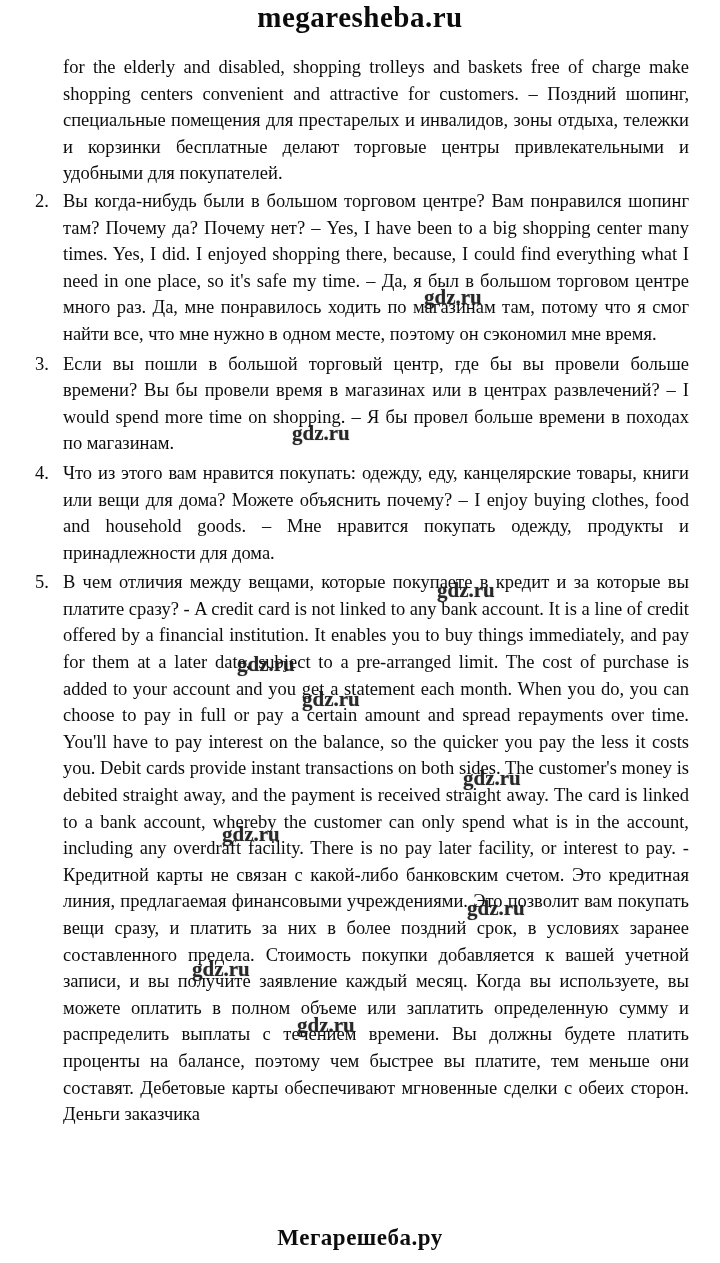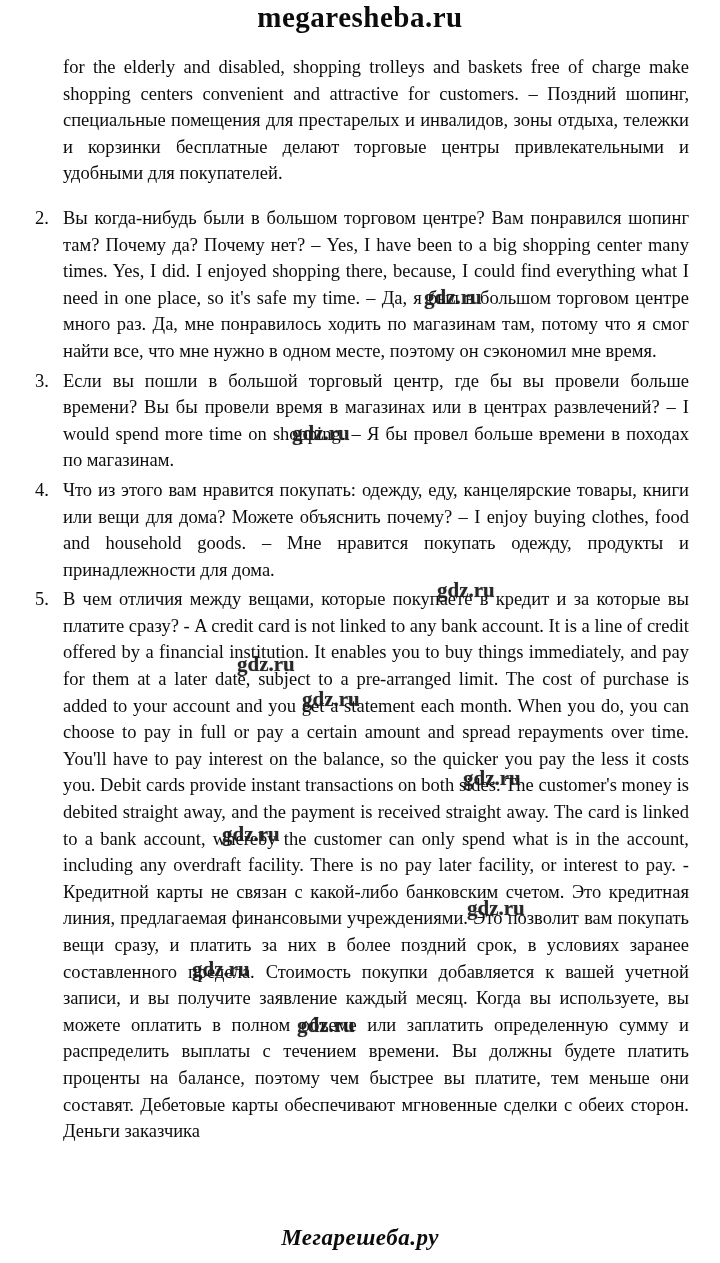--- a/index.html
+++ b/index.html
@@ -25,21 +25,21 @@
   .content {
     padding: 0 31px 0 35px;
   }
   .para {
     font-size: 18.5px;
     line-height: 26.6px;
     text-align: justify;
   }
   .intro {
     padding-left: 28px;
-    margin-bottom: 18px;
+    margin-bottom: 1px;
   }
   .item {
     position: relative;
     padding-left: 28px;
     margin-bottom: 3px;
   }
   .item .num {
     position: absolute;
     left: 0;
     top: 0;
@@ -48,21 +48,20 @@
   }
   .site-footer {
     position: absolute;
     left: 0;
     right: 0;
     bottom: 12px;
     text-align: center;
     font-size: 23px;
     font-weight: bold;
     letter-spacing: 0.5px;
-    font-style: italic;
   }
   .wm {
     position: absolute;
     font-family: "Liberation Serif", "DejaVu Serif", serif;
     font-weight: bold;
     font-size: 21px;
     color: rgba(25,25,25,0.88);
     text-shadow: 0 0 1px rgba(40,40,40,0.55);
     z-index: 5;
     white-space: nowrap;

